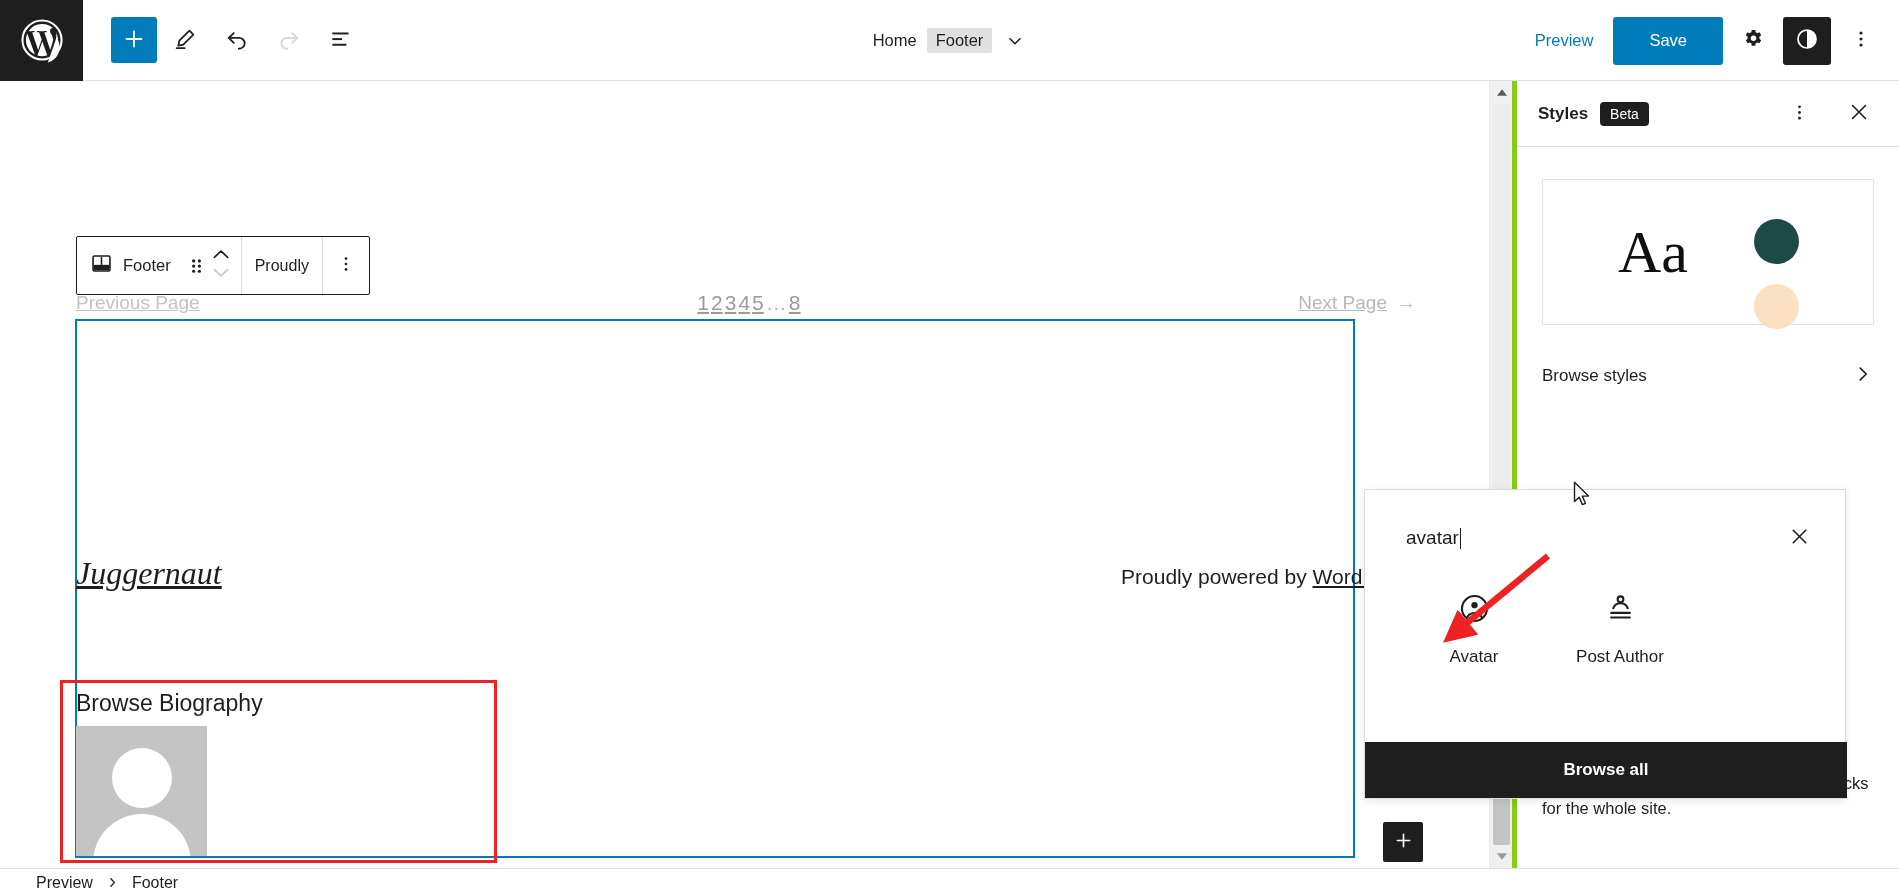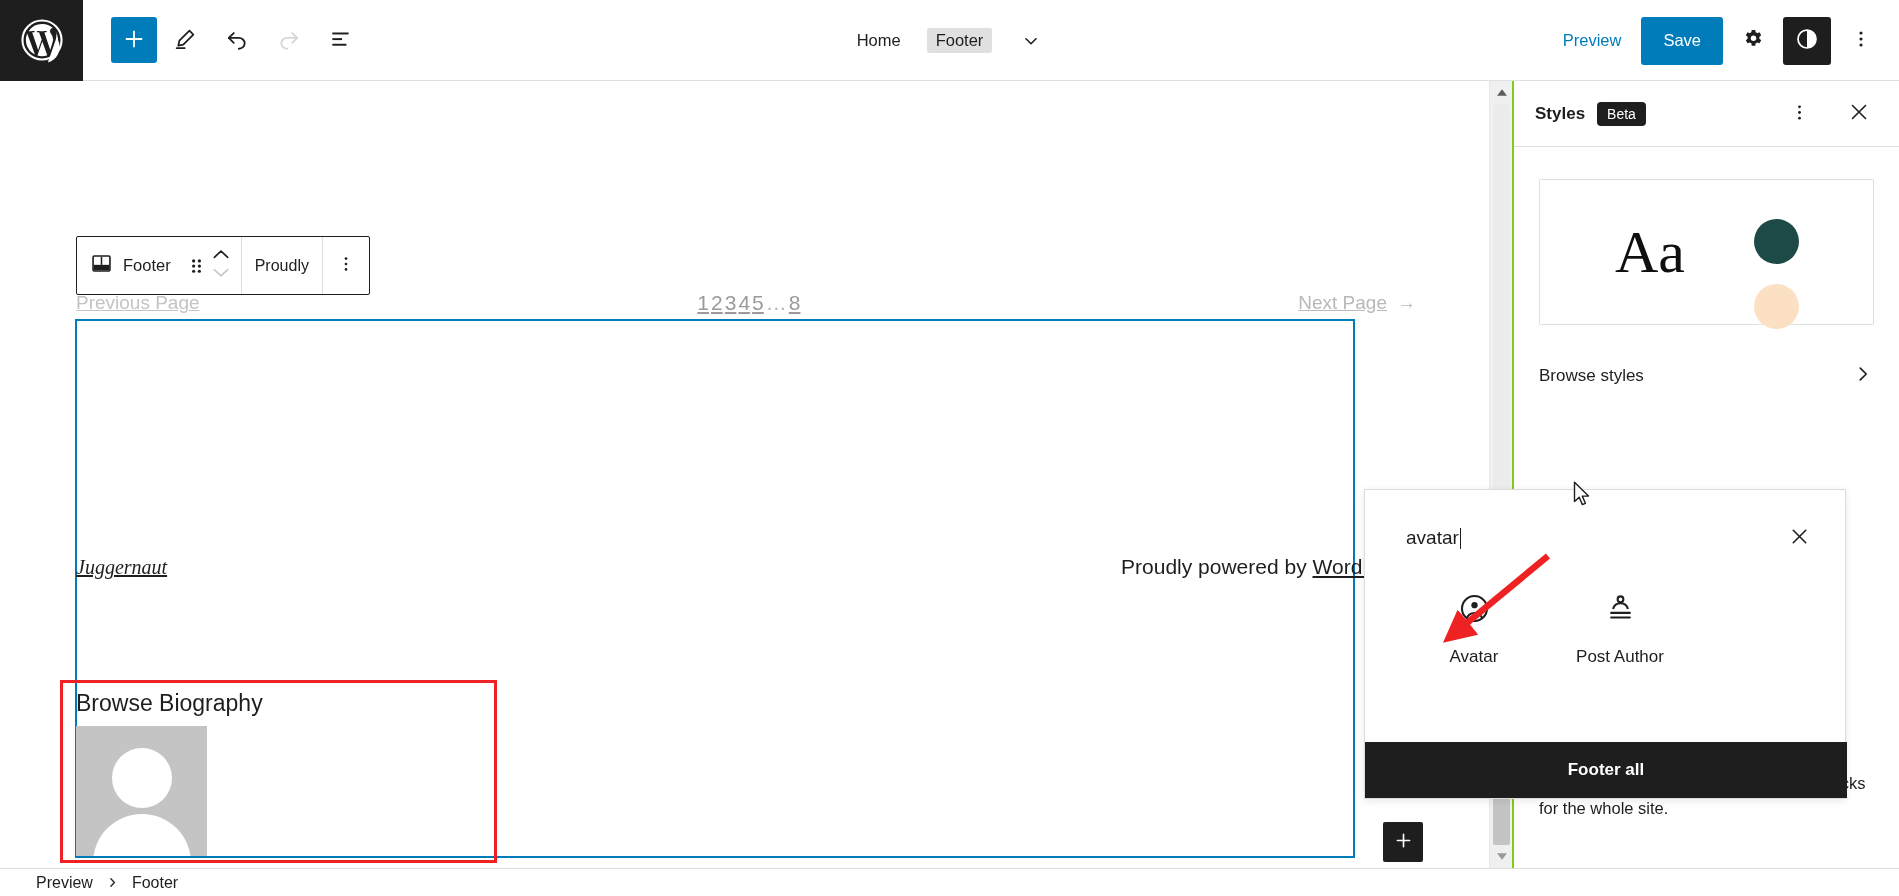--- a/index.html
+++ b/index.html
@@ -34,40 +34,40 @@
   .tool-btn.primary {
     background: #007cba; border-radius: 3px; width: 46px; height: 46px;
   }
   .tool-btn.disabled { opacity: .35; cursor: default; }
 
   .header-center {
     position: absolute; left: 0; right: 0; top: 0; height: 81px;
     display: flex; align-items: center; justify-content: center;
     gap: 9px; pointer-events: none;
   }
-  .doc-bar { display: flex; align-items: center; gap: 26px; pointer-events: auto; cursor: pointer; }
+  .doc-bar { display: flex; align-items: center; gap: 10px; pointer-events: auto; cursor: pointer; }
   .doc-home { font-size: 16.5px; color: #1e1e1e; }
   .doc-title {
     font-size: 16.5px; color: #1e1e1e;
     background: #e0e0e0; padding: 3px 9px; border-radius: 2px;
   }
   .doc-chevron { display: flex; align-items: center; margin-left: 2px; }
 
   .header-right {
     position: absolute; right: 14px; top: 0; height: 81px;
     display: flex; align-items: center; gap: 6px;
   }
   .preview-link {
     font-size: 16.5px; color: #007cba; padding: 8px 14px;
     cursor: pointer; background: none; border: none;
     font-family: "Liberation Sans", sans-serif;
   }
   .save-btn {
     background: #007cba; color: #fff; border: none; border-radius: 3px;
-    font-size: 16.5px; padding: 0 22px; height: 48px; cursor: pointer;
+    font-size: 16.5px; padding: 0 36px; height: 48px; cursor: pointer;
     font-family: "Liberation Sans", sans-serif;
   }
   .icon-btn {
     width: 48px; height: 48px; border: none; background: transparent;
     display: flex; align-items: center; justify-content: center; cursor: pointer;
     border-radius: 3px;
   }
   .icon-btn.active { background: #1e1e1e; }
 
   
@@ -129,21 +129,21 @@
     position: absolute; left: 75px; top: 319px; width: 1280px; height: 539px;
     border: 2px solid #007cba;
   }
   .footer-inner-text {
     position: absolute; left: 76px; top: 555px; width: 1340px;
     display: flex; align-items: baseline; justify-content: space-between;
     font-size: 22px;
   }
   .site-title {
     font-family: "Liberation Serif", serif; font-style: italic;
-    font-size: 20px; color: #1e1e1e; text-decoration: underline;
+    font-size: 32px; color: #1e1e1e; text-decoration: underline;
   }
   .powered { font-size: 21px; color: #1e1e1e; }
   .powered a { color: #1e1e1e; text-decoration: underline; }
 
   
   .author-bio-highlight {
     position: absolute; left: 60px; top: 680px; width: 437px; height: 183px;
     border: 3px solid #ee2222; z-index: 20;
   }
   .author-bio-heading {
@@ -166,21 +166,21 @@
   
   .appender-btn {
     position: absolute; left: 1383px; top: 822px; width: 40px; height: 40px;
     background: #1e1e1e; border: none; border-radius: 2px; cursor: pointer;
     display: flex; align-items: center; justify-content: center; z-index: 30;
   }
 
   
   .sidebar {
     position: absolute; top: 81px; right: 0; width: 387px; height: 787px;
-    background: #fff; border-left: 2px solid #84cc16;
+    background: #fff; border-left: 5px solid #84cc16;
   }
   .sidebar-header {
     height: 66px; display: flex; align-items: center; padding: 0 16px 0 21px;
     border-bottom: 1px solid #e0e0e0; gap: 12px;
   }
   .sidebar-title { font-size: 17px; font-weight: bold; color: #1e1e1e; }
   .beta-badge {
     background: #1e1e1e; color: #fff; font-size: 14px;
     padding: 4px 10px; border-radius: 4px;
   }
@@ -546,21 +546,21 @@
           <svg width="33" height="33" viewBox="0 0 24 24" fill="none">
             <circle cx="12" cy="5.3" r="2.1" stroke="#1e1e1e" stroke-width="1.5"></circle>
             <path d="M6.6 12.3a5.6 5.6 0 0 1 10.8 0" stroke="#1e1e1e" stroke-width="1.5"></path>
             <path d="M5.2 15.2h13.6M5.2 18.6h13.6" stroke="#1e1e1e" stroke-width="1.5" stroke-linecap="round"></path>
           </svg>
         </span>
         <span class="inserter-item-label">Post Author</span>
       </div>
     </div>
 
-    <button class="browse-all-btn">Footer all</button>
+    <button class="browse-all-btn">Browse all</button>
   </div>
 
   <span class="red-arrow">
     <svg width="115" height="95" viewBox="0 0 115 95">
       <defs>
         <marker id="ah" markerWidth="5" markerHeight="5" refX="2.4" refY="2.5" orient="auto">
           <path d="M0,0 L5,2.5 L0,5 z" fill="#ee2222"></path>
         </marker>
       </defs>
       <line x1="108" y1="6" x2="16" y2="82" stroke="#ee2222" stroke-width="6.5" marker-end="url(#ah)"></line>

